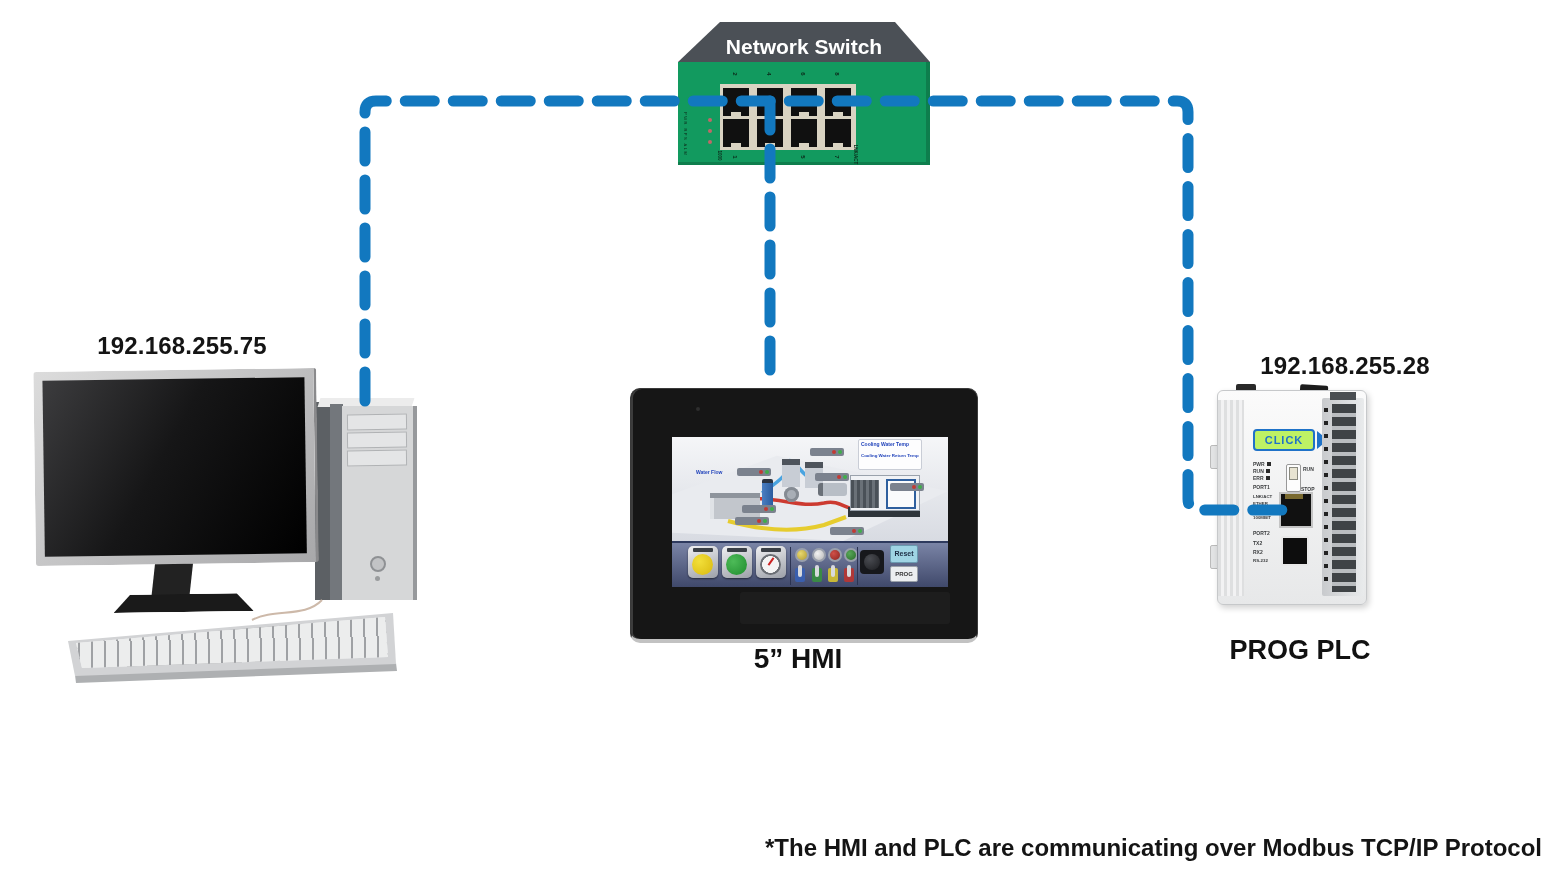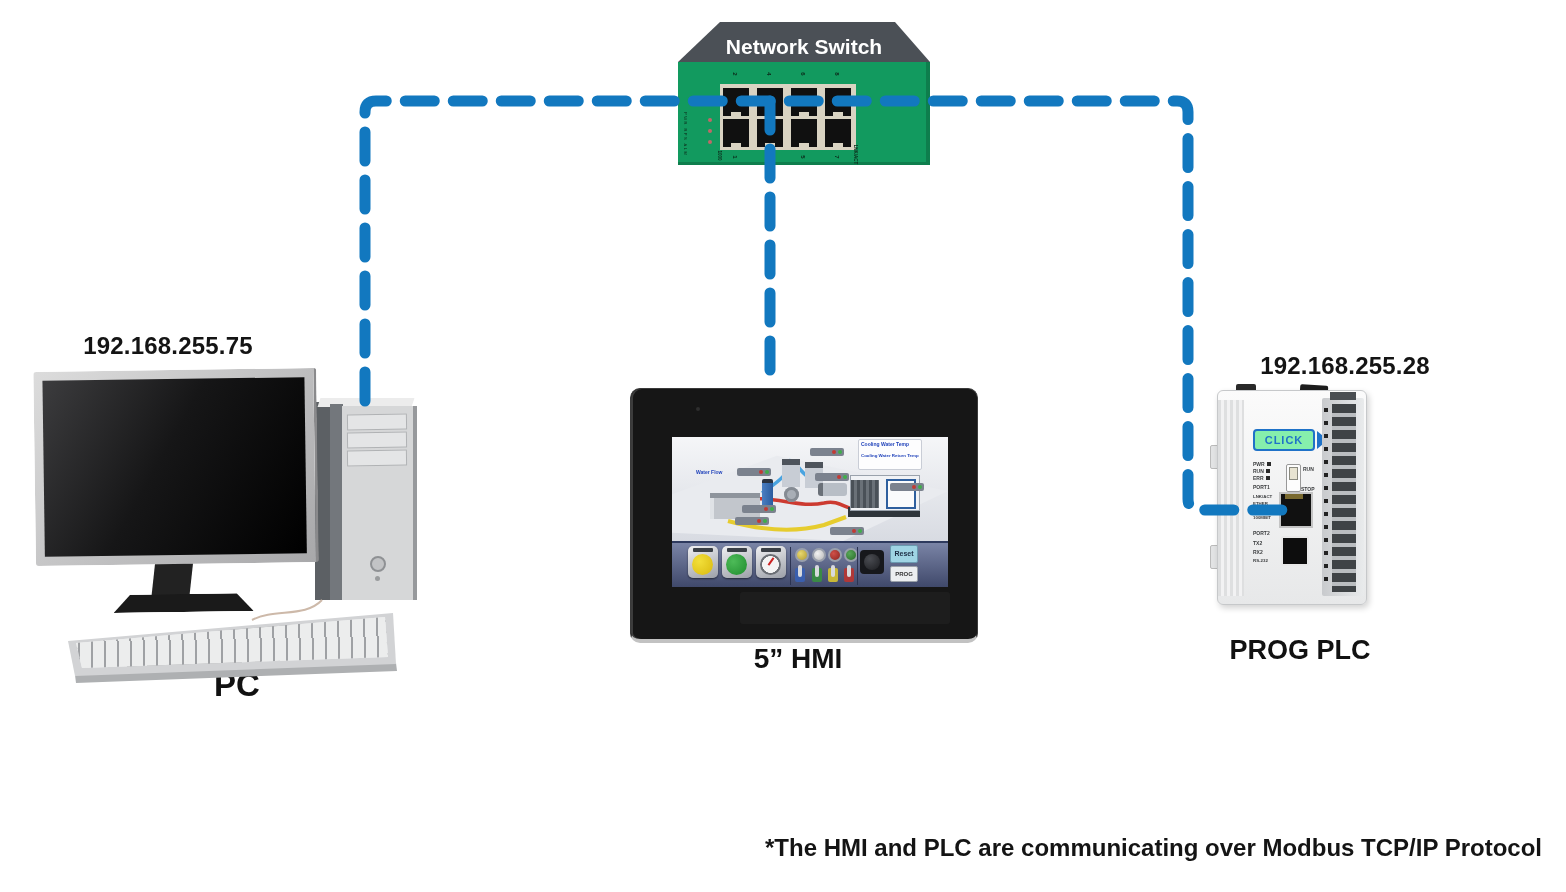--- a/index.html
+++ b/index.html
@@ -102,21 +102,21 @@
 
   
   .plc-body{left:1217px;top:390px;width:148px;height:213px;border-radius:6px;
             background:linear-gradient(180deg,#fbfbfb,#e7e8e9);border:1px solid #c6c8ca;
             box-shadow:2px 3px 6px rgba(0,0,0,.18);}
   .plc-clip1{left:1236px;top:384px;width:20px;height:9px;background:#2a2a2a;border-radius:2px;}
   .plc-clip2{left:1300px;top:385px;width:28px;height:10px;background:#1d1d1d;border-radius:2px;transform:rotate(4deg);}
   .plc-ridge{left:1218px;top:400px;width:26px;height:196px;
              background:repeating-linear-gradient(90deg,#dedfe0 0 3px,#f2f2f3 3px 6px);}
   .plc-tab{left:1210px;width:9px;height:22px;background:#e2e3e4;border:1px solid #bbb;border-radius:2px;}
-  .clicklogo{left:1253px;top:429px;width:58px;height:18px;border:2px solid #1f72c8;border-radius:4px;background:#86efac;
+  .clicklogo{left:1253px;top:429px;width:58px;height:18px;border:2px solid #1f72c8;border-radius:4px;background:#bef264;
              text-align:center;font-size:11px;font-weight:bold;color:#1f72c8;line-height:18px;letter-spacing:1px;}
   .clickarrow{left:1317px;top:431px;width:0;height:0;border-left:11px solid #1f72c8;
               border-top:9px solid transparent;border-bottom:9px solid transparent;}
   .plctxt{position:absolute;font-size:5px;font-weight:bold;color:#3a3c3e;line-height:6.5px;white-space:nowrap;}
   .ledsq{display:inline-block;width:4px;height:4px;background:#2a2a2a;margin-left:2px;}
   .runsw{left:1286px;top:464px;width:13px;height:26px;background:#fdfdfd;border:1px solid #999;border-radius:2px;}
   .runsw::after{content:"";position:absolute;left:2px;top:2px;width:7px;height:11px;background:#e8e4d2;border:1px solid #8a8a80;}
   .ethport{left:1279px;top:492px;width:30px;height:32px;background:#111;border:2px solid #c4c4c4;}
   .ethport::after{content:"";position:absolute;left:4px;top:0;width:18px;height:5px;background:#7a6a30;}
   .rj12{left:1281px;top:536px;width:24px;height:26px;background:#0d0d0d;border:2px solid #e8e8e8;border-radius:2px;}
@@ -158,21 +158,21 @@
   <span class="pnum z2" style="left:733px;top:154px">1</span>
   <span class="pnum z2" style="left:767px;top:154px">3</span>
   <span class="pnum z2" style="left:801px;top:154px">5</span>
   <span class="pnum z2" style="left:835px;top:154px">7</span>
   <span class="pnum pnum-s z2" style="left:846px;top:152px">LNK/ACT</span>
   <span class="sw-ledtxt z2">PWR RPS ALM</span>
   <i class="sw-dot z2" style="left:708px;top:118px"></i>
   <i class="sw-dot z2" style="left:708px;top:129px"></i>
   <i class="sw-dot z2" style="left:708px;top:140px"></i>
 
-  <div class="abs iplabel" style="left:68px;top:332px">192.168.255.75</div>
+  <div class="abs iplabel" style="left:82px;top:332px">192.168.255.75</div>
   <div class="abs tower z2">
     <div class="side"></div>
     <div class="topf"></div>
     <div class="band"></div>
     <div class="front">
       <div class="bay" style="top:8px"></div>
       <div class="bay" style="top:26px"></div>
       <div class="bay" style="top:44px"></div>
       <div class="pwrbtn"></div>
       <div class="pwrdot"></div>
@@ -182,21 +182,20 @@
     <div class="mon-frame"></div>
     <div class="mon-screen"></div>
     <div class="mon-stand"></div>
     <div class="mon-base"></div>
   </div>
   <div class="abs keyboard z3">
     <div class="kb-edge"></div>
     <div class="kb-body"></div>
     <div class="kb-keys"></div>
   </div>
-  <div class="abs devlabel" style="left:137px;top:666px;font-size:33px">PC</div>
 
   <div class="abs hmi-panel z2"></div>
   <div class="abs hmi-cam z3"></div>
   <div class="abs hmi-slot z3"></div>
   <div class="abs hmi-screen z3">
     <div class="scene">
       <div class="floor"></div>
       <svg width="276" height="104" style="position:absolute;left:0;top:0">
         <path d="M119 22 C117 40 102 47 90 56" stroke="#4aa4e0" stroke-width="3.5" fill="none"></path>
         <path d="M122 24 C132 40 142 44 152 50" stroke="#4aa4e0" stroke-width="3.5" fill="none"></path>

